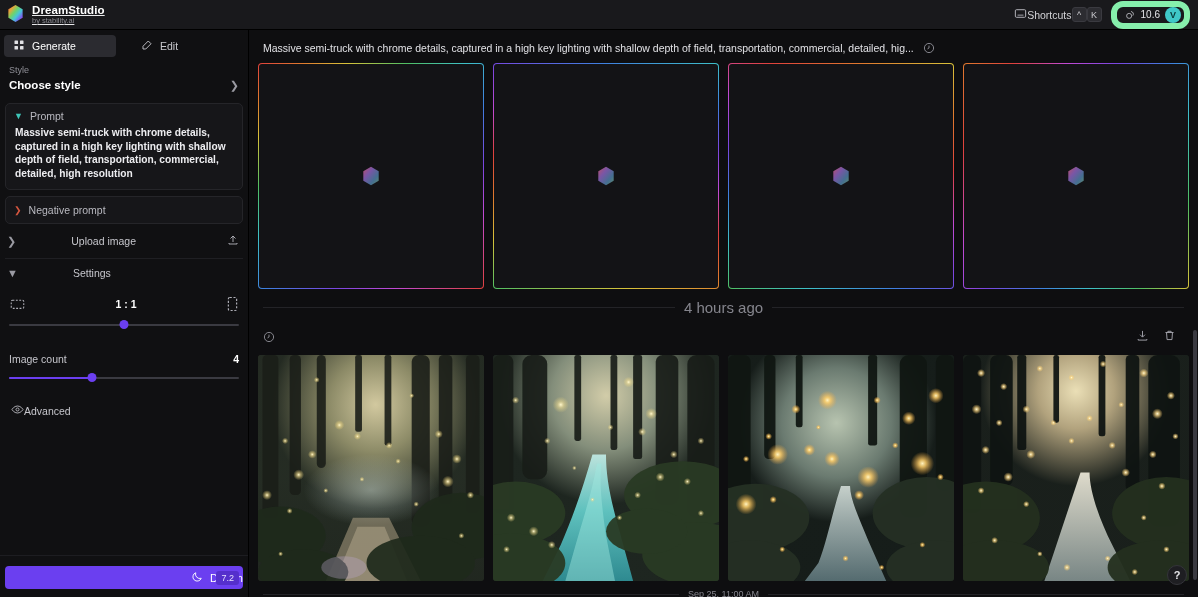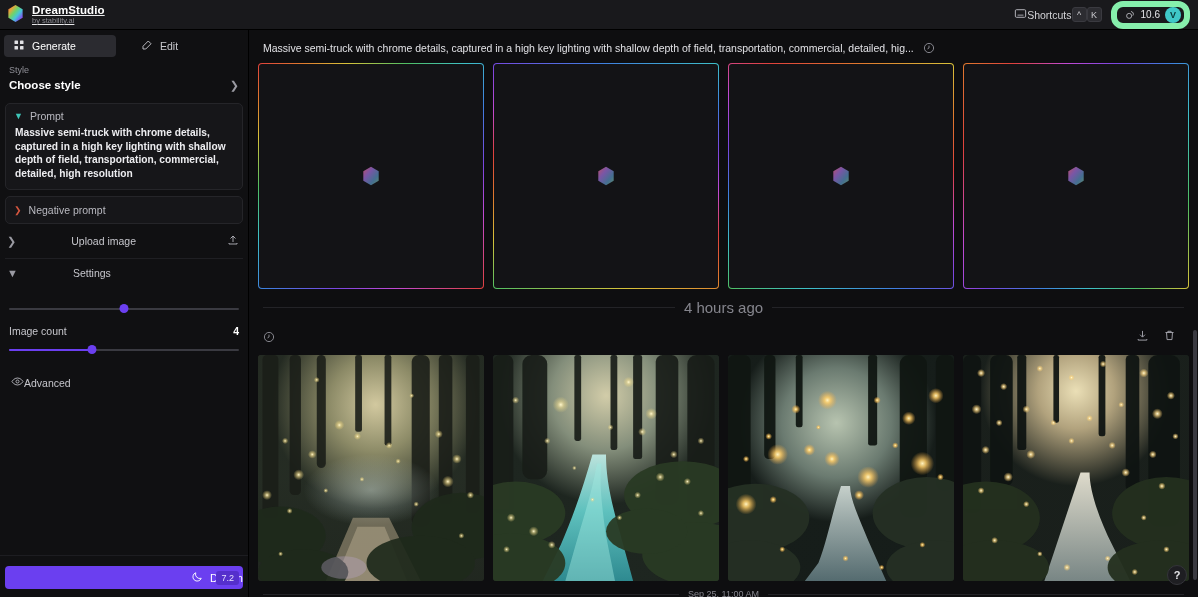--- a/index.html
+++ b/index.html
@@ -126,21 +126,21 @@
     position: absolute; top: 6px; left: 0;
     height: 2px; background: #6b3ff0; border-radius: 2px;
   }
   .slider .thumb {
     position: absolute; top: 2px; width: 9px; height: 9px;
     border-radius: 50%; background: #6b3ff0; transform: translateX(-50%);
   }
 
   .count-row {
     display: flex; align-items: center; justify-content: space-between;
-    margin-top: 9px;
+    margin-top: 21px;
   }
   .count-label { font-size: 10.5px; color: #c6c6cc; }
   .count-val { font-size: 10.5px; font-weight: bold; color: #fff; }
 
   .adv-row {
     display: flex; align-items: center; gap: 0;
     padding: 13px 2px 0 2px; margin-top: 4px;
   }
   .adv-txt { font-size: 10.5px; color: #c6c6cc; }
 
@@ -343,20 +343,33 @@
       </div>
 
       <div class="row-line" style="border-bottom:none;">
         <span class="lhs">
           <span class="chev">▼</span>
           <span class="txt">Settings</span>
         </span>
       </div>
 
       <div class="settings-body">
+        <div class="ratio-row">
+          <span class="ico-box">
+            <svg width="15" height="14" viewBox="0 0 24 22" fill="none" stroke="#b0b0b8" stroke-width="1.7" stroke-dasharray="3 2.4">
+              <rect x="2" y="5" width="20" height="13" rx="2"></rect>
+            </svg>
+          </span>
+          <span class="ratio-val">1 : 1</span>
+          <span class="ico-box">
+            <svg width="11" height="16" viewBox="0 0 16 22" fill="none" stroke="#b0b0b8" stroke-width="1.7" stroke-dasharray="3 2.4">
+              <rect x="2" y="1.5" width="12" height="19" rx="2"></rect>
+            </svg>
+          </span>
+        </div>
         <div class="slider">
           <div class="track"></div>
           <div class="thumb" style="left:50%"></div>
         </div>
 
         <div class="count-row">
           <span class="count-label">Image count</span>
           <span class="count-val">4</span>
         </div>
         <div class="slider">

